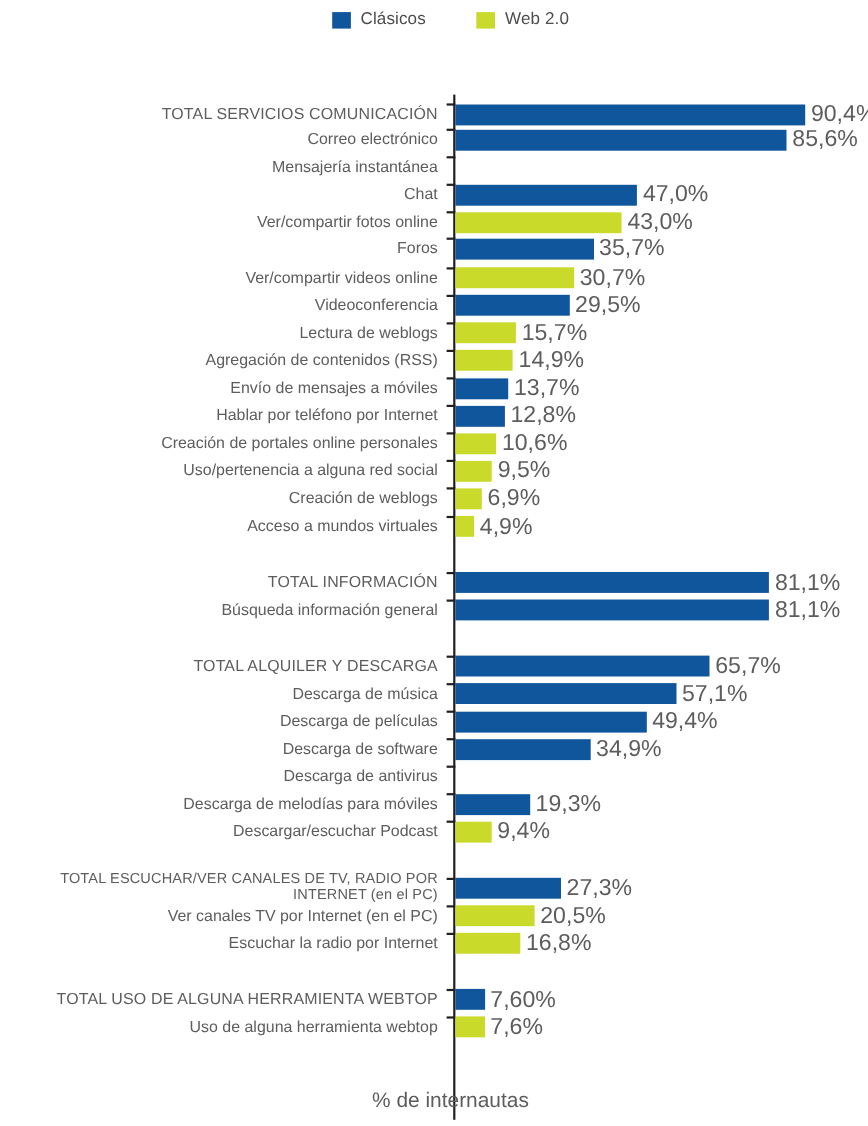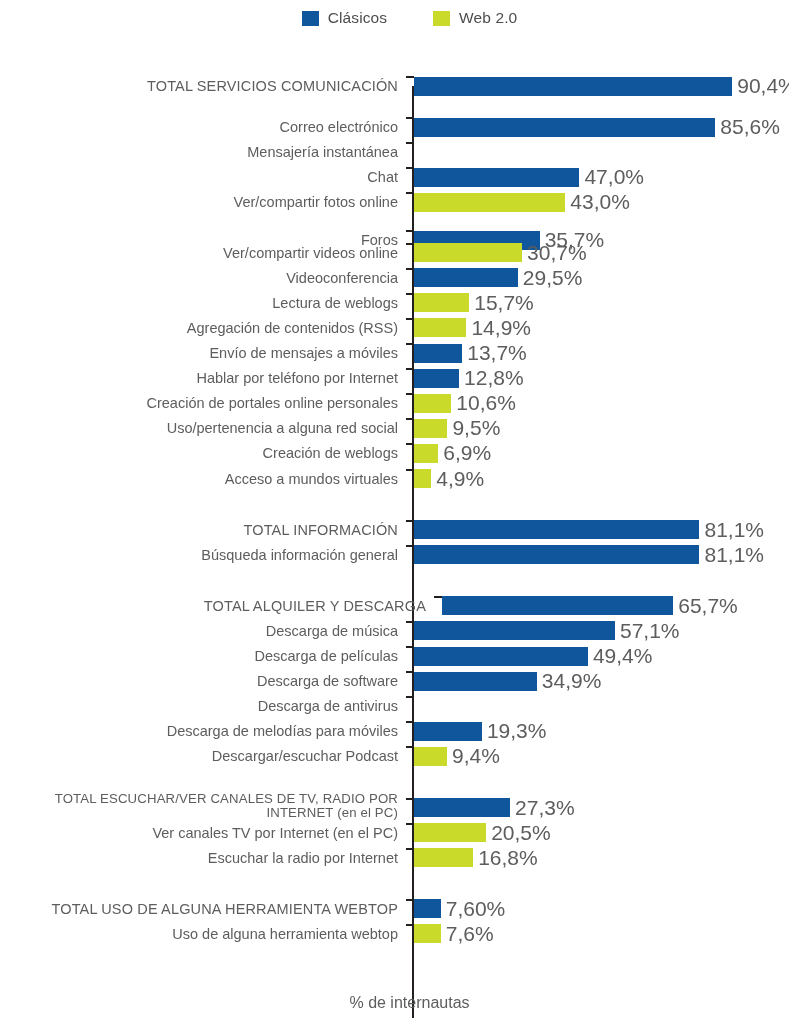--- a/index.html
+++ b/index.html
@@ -89,42 +89,42 @@
     margin-left:5px;
     white-space:nowrap;
   }
 
   
   #footer-note{
     position:absolute;
     left:0;right:0;bottom:12px;
     text-align:center;
     padding-left:30px;
-    font-size:16px;
+    font-size:19px;
     color:#5d5d5d;
   }
 </style>
 </head>
 <body>
 
 <div id="legend">
   <div class="legend-item">
     <span class="legend-swatch" style="background: rgb(16, 86, 156);"></span>
     <span class="legend-label">Clásicos</span>
   </div>
   <div class="legend-item">
     <span class="legend-swatch" style="background: rgb(201, 218, 43);"></span>
     <span class="legend-label">Web 2.0</span>
   </div>
 </div>
 
 <div id="chart">
   <div id="axis-line"></div>
   <div id="rows">
-      <div class="row" style="top: 40px;">
+      <div class="row" style="top: 58px;">
         <div class="row-label caps">TOTAL SERVICIOS COMUNICACIÓN</div>
         <div class="tick" style="top: 0px;"></div>
         <div class="bar-wrap">
           <span class="bar" style="width: 318.208px; background: rgb(16, 86, 156);"></span>
           <span class="bar-value">90,4%</span>
         </div>
       </div>
       <div class="row" style="top: 81.1px;">
         <div class="row-label">Correo electrónico</div>
         <div class="tick" style="top: 0px;"></div>
@@ -146,21 +146,21 @@
         </div>
       </div>
       <div class="row" style="top: 156.4px;">
         <div class="row-label">Ver/compartir fotos online</div>
         <div class="tick" style="top: 0px;"></div>
         <div class="bar-wrap">
           <span class="bar" style="width: 151.36px; background: rgb(201, 218, 43);"></span>
           <span class="bar-value">43,0%</span>
         </div>
       </div>
-      <div class="row" style="top: 194px;">
+      <div class="row" style="top: 180px;">
         <div class="row-label">Foros</div>
         <div class="tick" style="top: 0px;"></div>
         <div class="bar-wrap">
           <span class="bar" style="width: 125.664px; background: rgb(16, 86, 156);"></span>
           <span class="bar-value">35,7%</span>
         </div>
       </div>
       <div class="row" style="top: 206.6px;">
         <div class="row-label">Ver/compartir videos online</div>
         <div class="tick" style="top: 0px;"></div>
@@ -250,21 +250,21 @@
         </div>
       </div>
       <div class="row" style="top: 508.7px;">
         <div class="row-label">Búsqueda información general</div>
         <div class="tick" style="top: 0px;"></div>
         <div class="bar-wrap">
           <span class="bar" style="width: 285.472px; background: rgb(16, 86, 156);"></span>
           <span class="bar-value">81,1%</span>
         </div>
       </div>
-      <div class="row" style="top: 559.8px; margin-left: 28px;">
+      <div class="row" style="top: 559.8px;">
         <div class="row-label caps">TOTAL ALQUILER Y DESCARGA</div>
         <div class="tick" style="top: 0px;"></div>
         <div class="bar-wrap">
           <span class="bar" style="width: 231.264px; background: rgb(16, 86, 156);"></span>
           <span class="bar-value">65,7%</span>
         </div>
       </div>
       <div class="row" style="top: 584.9px;">
         <div class="row-label">Descarga de música</div>
         <div class="tick" style="top: 0px;"></div>

